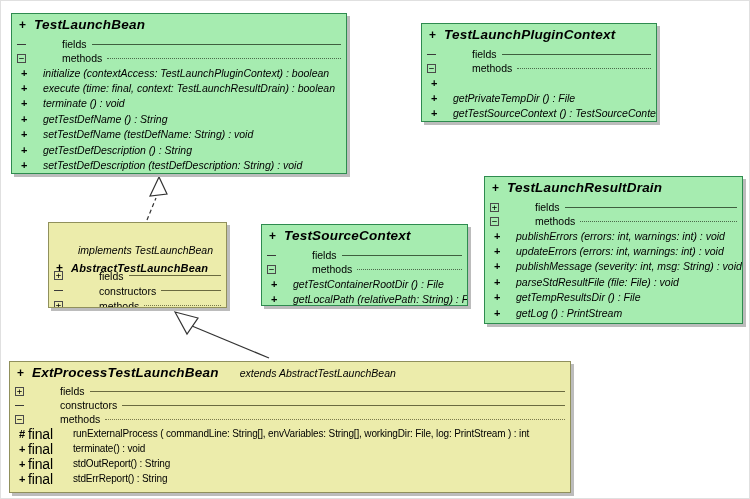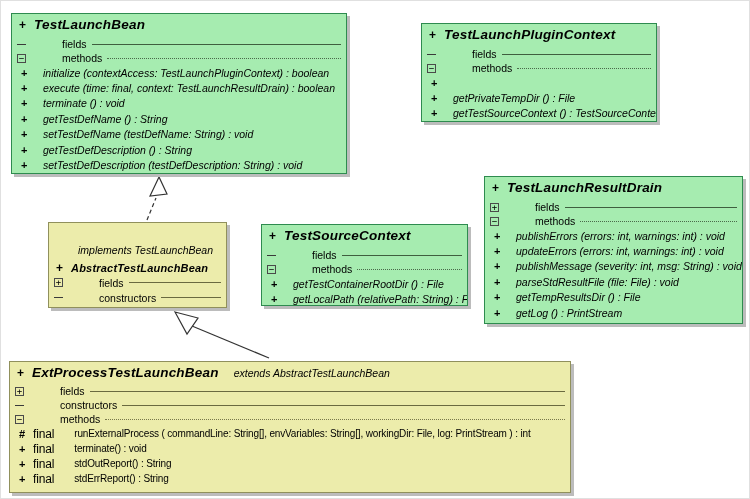--- a/index.html
+++ b/index.html
@@ -12,42 +12,42 @@
     position:absolute;box-sizing:border-box;overflow:hidden;
     border:1px solid;padding:2px 3px 2px 3px;
     box-shadow:3px 3px 0 #bcbcbc;
   }
   .green{background:#a6ecb0;border-color:#2e8b4f;}
   .yellow{background:#ececab;border-color:#90905c;}
 
   .trow{display:flex;align-items:baseline;white-space:nowrap;margin:1px 0 2px 4px;height:18px;}
   .tvis{font-weight:bold;font-size:12px;margin-right:8px;}
   .tname{font-weight:bold;font-style:italic;font-size:13.5px;letter-spacing:.2px;}
-  .tanno{font-style:italic;font-size:10.5px;margin-left:15px;}
-  .subtitle{font-style:italic;font-size:10.5px;margin:0 0 18px 26px;height:13px;}
+  .tanno{font-style:italic;font-size:10.5px;margin-left:21px;}
+  .subtitle{font-style:italic;font-size:10.5px;margin:0 0 11px 26px;height:13px;}
 
   .sec{display:flex;align-items:center;white-space:nowrap;height:14px;}
   .exp{
     width:9px;height:9px;border:1px solid #4a4a4a;box-sizing:border-box;
     display:inline-flex;align-items:center;justify-content:center;
     font-size:9px;line-height:1;margin:0 4px 0 2px;flex:0 0 auto;
     font-family:"DejaVu Sans Mono",monospace;background:transparent;
   }
   .dashmark{width:9px;border-top:1px solid #3a3a3a;height:0;margin:0 4px 0 2px;flex:0 0 auto;}
   .slabel{font-size:10.5px;margin-right:5px;padding-left:32px;}
   .rule{flex:1;border-top:1px solid #3f5f3f;height:0;margin-right:2px;}
   .yellow .rule{border-top-color:#6a6a40;}
   .rule.dotted{border-top-style:dotted;border-top-color:#4a6a4a;}
   .yellow .rule.dotted{border-top-color:#77774a;}
 
   .member{display:flex;align-items:center;white-space:nowrap;height:15.4px;font-size:10.5px;}
   .mvis{flex:0 0 auto;width:9px;margin-left:6px;font-weight:bold;font-size:11px;}
   .msig{margin-left:13px;}
   .green .msig{font-style:italic;}
-  .mmod{margin-left:5px;font-size:12px;}
+  .mmod{font-size:14px;}
   .yellow .member{font-size:10px;letter-spacing:-0.15px;height:15px;}
   .yellow .msig{margin-left:20px;font-style:normal;}
 
   #arrows{position:absolute;left:0;top:0;pointer-events:none;}
 </style>
 </head>
 <body>
 
 <div id="canvas">
 

